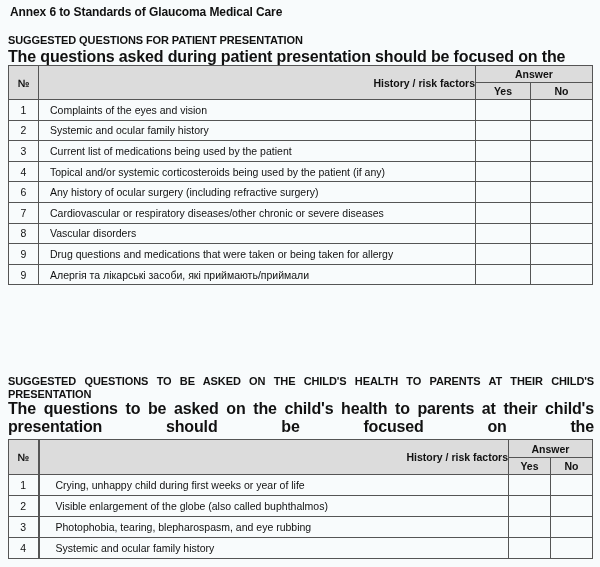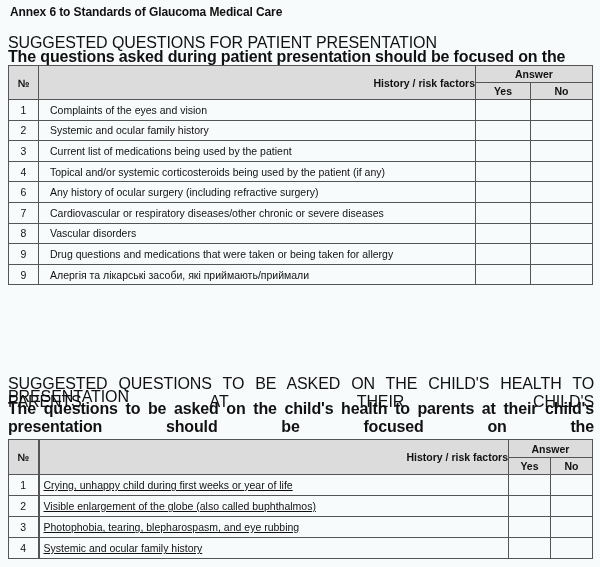--- a/index.html
+++ b/index.html
@@ -5,21 +5,21 @@
   html, body { margin: 0; padding: 0; }
   body {
     width: 600px; height: 567px; overflow: hidden;
     background: #f8fbfc;
     font-family: "Liberation Sans", sans-serif;
     color: #111;
     position: relative;
   }
   .abs { position: absolute; }
   .doc-title { left: 10px; top: 5px; font-size: 12px; font-weight: bold; letter-spacing: -0.1px; }
-  .sec-heading { font-size: 16px; font-weight: normal; letter-spacing: -0.1px; }
+  .sec-heading { font-size: 11px; font-weight: bold; letter-spacing: -0.1px; }
   .sec-sub { font-size: 16px; font-weight: bold; letter-spacing: -0.15px; }
   .sec1-heading { left: 8px; top: 34px; }
   .sec1-sub { left: 8px; top: 48px; }
   .sec2-heading { left: 8px; top: 375px; width: 586px; text-align: justify; text-align-last: justify; }
   .sec2-heading2 { left: 8px; top: 388px; }
   .sec2-sub { left: 8px; top: 400px; width: 586px; text-align: justify; text-align-last: justify; }
   .sec2-sub2 { left: 8px; top: 427px; margin-top: 33px; }
 
   table.qt {
     position: absolute;
@@ -49,21 +49,21 @@
   #t1 .h1row { height: 17px; }
   #t1 .h2row { height: 17px; }
   #t1 tbody tr { height: 20.6px; }
 
   #t2 { left: 8px; top: 439px; width: 584px; }
   #t2 .h1row { height: 18px; }
   #t2 .h2row { height: 17px; }
   #t2 tbody tr { height: 21px; }
   #t2 th.no-col { border-right: 2px solid #555; }
   #t2 td.num { border-right: 2px solid #555; }
-  #t2 td.text { padding-left: 4px; text-decoration: underline; }
+  #t2 td.text { padding-left: 16px; }
   #t2 th.hist-col { padding-left: 4px; }
 </style>
 </head>
 <body>
 
 <div class="abs doc-title">Annex 6 to Standards of Glaucoma Medical Care</div>
 
 <div class="abs sec-heading sec1-heading">SUGGESTED QUESTIONS FOR PATIENT PRESENTATION</div>
 <div class="abs sec-sub sec1-sub">The questions asked during patient presentation should be focused on the following</div>
 

